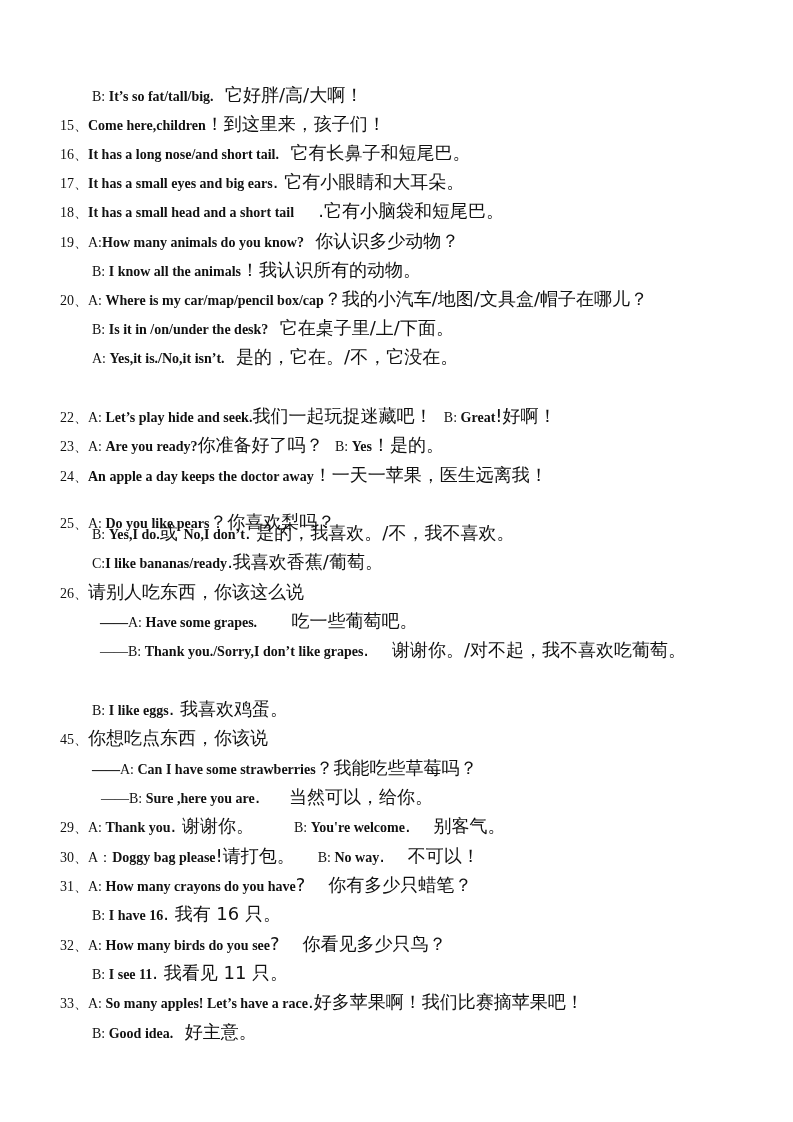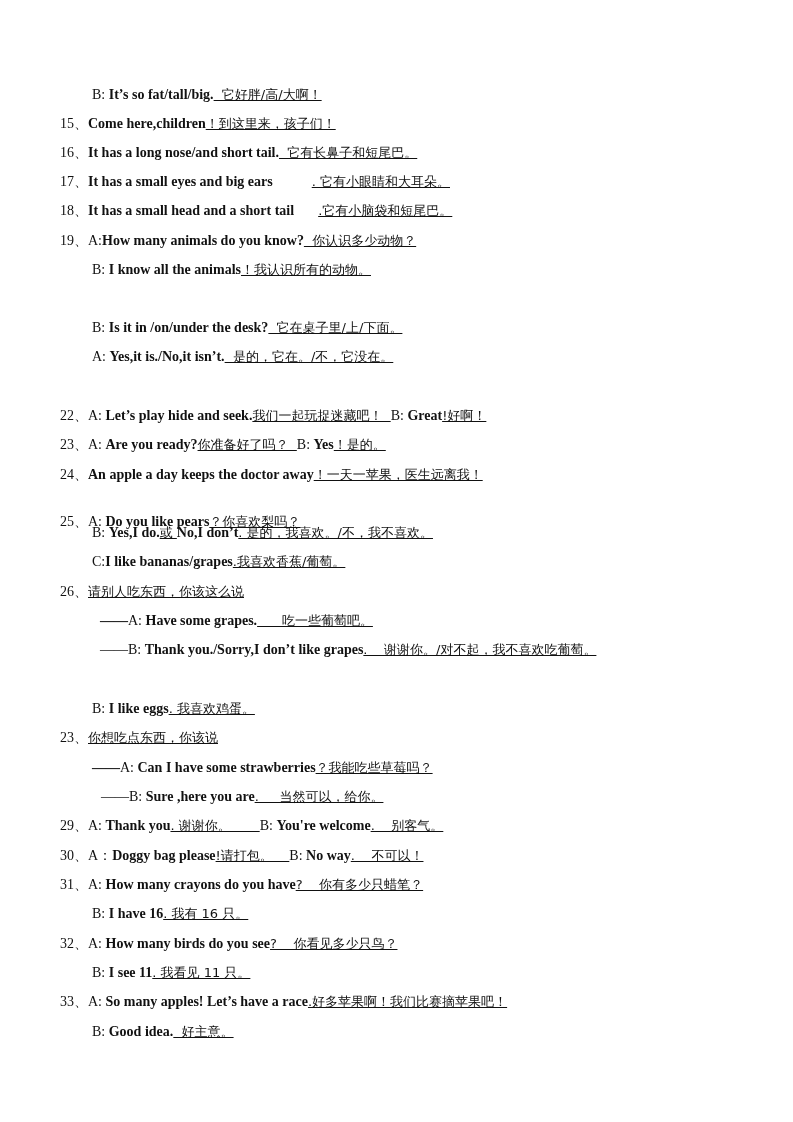--- a/index.html
+++ b/index.html
@@ -2,46 +2,47 @@
 <html><head>
 <meta charset="utf-8">
 <style>
   html, body { margin: 0; padding: 0; background: #ffffff; }
   body { width: 793px; height: 1122px; position: relative; overflow: hidden;
          font-family: "Liberation Serif", "DejaVu Serif", serif; color: #111; }
   .page { position: absolute; left: 0; top: 0; width: 793px; height: 1122px; }
   .line { position: absolute; white-space: nowrap; font-size: 14px; line-height: 18px; }
   .b { font-weight: bold; }
   .n { font-weight: normal; }
-  .zh { font-family: "DejaVu Sans", sans-serif; font-size: 13px; font-weight: normal; text-decoration: underline; }
+  .zh { font-family: "DejaVu Sans", sans-serif; font-size: 18px; font-weight: normal; }
 </style>
 </head>
 <body>
 
 <div class="page" id="page">
     <div class="line" style="top: 86px; left: 92px;"><span class="n" style="white-space: pre;">B: </span><span class="b" style="white-space: pre;">It’s so fat/tall/big.</span><span class="zh" style="white-space: pre;">  它好胖/高/大啊！</span></div>
     <div class="line" style="top: 115px; left: 60px;"><span class="n" style="white-space: pre;">15、</span><span class="b" style="white-space: pre;">Come here,children</span><span class="zh" style="white-space: pre;">！到这里来，孩子们！</span></div>
     <div class="line" style="top: 144px; left: 60px;"><span class="n" style="white-space: pre;">16、</span><span class="b" style="white-space: pre;">It has a long nose/and short tail.</span><span class="zh" style="white-space: pre;">  它有长鼻子和短尾巴。</span></div>
-    <div class="line" style="top: 173px; left: 60px;"><span class="n" style="white-space: pre;">17、</span><span class="b" style="white-space: pre;">It has a small eyes and big ears</span><span class="zh" style="white-space: pre; margin-left: 39px;">. 它有小眼睛和大耳朵。</span></div>
+    <div class="line" style="top: 173px; left: 60px;"><span class="n" style="white-space: pre;">17、</span><span class="b" style="white-space: pre;">It has a small eyes and big ears</span><span class="zh" style="white-space: pre;">. 它有小眼睛和大耳朵。</span></div>
     <div class="line" style="top: 202px; left: 60px;"><span class="n" style="white-space: pre;">18、</span><span class="b" style="white-space: pre;">It has a small head and a short tail</span><span class="zh" style="white-space: pre; margin-left: 24px;">.它有小脑袋和短尾巴。</span></div>
     <div class="line" style="top: 232px; left: 60px;"><span class="n" style="white-space: pre;">19、A:</span><span class="b" style="white-space: pre;">How many animals do you know?</span><span class="zh" style="white-space: pre;">  你认识多少动物？</span></div>
     <div class="line" style="top: 261px; left: 92px;"><span class="n" style="white-space: pre;">B: </span><span class="b" style="white-space: pre;">I know all the animals</span><span class="zh" style="white-space: pre;">！我认识所有的动物。</span></div>
+    <div class="line" style="top: 290px; left: 60px;"><span class="n" style="white-space: pre;">20、A: </span><span class="b" style="white-space: pre;">Where is my car/map/pencil box/cap</span><span class="zh" style="white-space: pre;">？我的小汽车/地图/文具盒/帽子在哪儿？</span></div>
     <div class="line" style="top: 319px; left: 92px;"><span class="n" style="white-space: pre;">B: </span><span class="b" style="white-space: pre;">Is it in /on/under the desk?</span><span class="zh" style="white-space: pre;">  它在桌子里/上/下面。</span></div>
     <div class="line" style="top: 348px; left: 92px;"><span class="n" style="white-space: pre;">A: </span><span class="b" style="white-space: pre;">Yes,it is./No,it isn’t.</span><span class="zh" style="white-space: pre;">  是的，它在。/不，它没在。</span></div>
     <div class="line" style="top: 407px; left: 60px;"><span class="n" style="white-space: pre;">22、A: </span><span class="b" style="white-space: pre;">Let’s play hide and seek.</span><span class="zh" style="white-space: pre;">我们一起玩捉迷藏吧！  </span><span class="n" style="white-space: pre;">B: </span><span class="b" style="white-space: pre;">Great</span><span class="zh" style="white-space: pre;">!好啊！</span></div>
     <div class="line" style="top: 436px; left: 60px;"><span class="n" style="white-space: pre;">23、A: </span><span class="b" style="white-space: pre;">Are you ready?</span><span class="zh" style="white-space: pre;">你准备好了吗？  </span><span class="n" style="white-space: pre;">B: </span><span class="b" style="white-space: pre;">Yes</span><span class="zh" style="white-space: pre;">！是的。</span></div>
     <div class="line" style="top: 466px; left: 60px; text-align: right;"><span class="n" style="white-space: pre;">24、</span><span class="b" style="white-space: pre;">An apple a day keeps the doctor away</span><span class="zh" style="white-space: pre;">！一天一苹果，医生远离我！</span></div>
     <div class="line" style="top: 513px; left: 60px;"><span class="n" style="white-space: pre;">25、A: </span><span class="b" style="white-space: pre;">Do you like pears</span><span class="zh" style="white-space: pre;">？你喜欢梨吗？</span></div>
     <div class="line" style="top: 524px; left: 92px;"><span class="n" style="white-space: pre;">B: </span><span class="b" style="white-space: pre;">Yes,I do.</span><span class="zh" style="white-space: pre;">或 </span><span class="b" style="white-space: pre;">No,I don’t</span><span class="zh" style="white-space: pre;">. 是的，我喜欢。/不，我不喜欢。</span></div>
-    <div class="line" style="top: 553px; left: 92px;"><span class="n" style="white-space: pre;">C:</span><span class="b" style="white-space: pre;">I like bananas/grapes</span><span class="zh" style="white-space: pre;">.我喜欢香蕉/葡萄。</span></div>
+    <div class="line" style="top: 553px; left: 92px;"><span class="n" style="white-space: pre;">C:</span><span class="b" style="white-space: pre;">I like bananas/ready</span><span class="zh" style="white-space: pre;">.我喜欢香蕉/葡萄。</span></div>
     <div class="line" style="top: 583px; left: 60px;"><span class="n" style="white-space: pre;">26、</span><span class="zh" style="white-space: pre;">请别人吃东西，你该这么说</span></div>
     <div class="line" style="top: 641px; left: 100px;"><span class="n" style="white-space: pre;">——B: </span><span class="b" style="white-space: pre;">Thank you./Sorry,I don’t like grapes</span><span class="zh" style="white-space: pre;">.    谢谢你。/对不起，我不喜欢吃葡萄。</span></div>
     <div class="line" style="top: 612px; left: 100px;"><span class="b" style="white-space: pre;">——</span><span class="n" style="white-space: pre;">A: </span><span class="b" style="white-space: pre;">Have some grapes.</span><span class="zh" style="white-space: pre;">      吃一些葡萄吧。</span></div>
     <div class="line" style="top: 700px; left: 92px;"><span class="n" style="white-space: pre;">B: </span><span class="b" style="white-space: pre;">I like eggs</span><span class="zh" style="white-space: pre;">. 我喜欢鸡蛋。</span></div>
-    <div class="line" style="top: 729px; left: 60px;"><span class="n" style="white-space: pre;">23、</span><span class="zh" style="white-space: pre;">你想吃点东西，你该说</span></div>
+    <div class="line" style="top: 729px; left: 60px;"><span class="n" style="white-space: pre;">45、</span><span class="zh" style="white-space: pre;">你想吃点东西，你该说</span></div>
     <div class="line" style="top: 759px; left: 92px;"><span class="b" style="white-space: pre;">——</span><span class="n" style="white-space: pre;">A: </span><span class="b" style="white-space: pre;">Can I have some strawberries</span><span class="zh" style="white-space: pre;">？我能吃些草莓吗？</span></div>
     <div class="line" style="top: 788px; left: 101px;"><span class="n" style="white-space: pre;">——B: </span><span class="b" style="white-space: pre;">Sure ,here you are</span><span class="zh" style="white-space: pre;">.     当然可以，给你。</span></div>
     <div class="line" style="top: 817px; left: 60px;"><span class="n" style="white-space: pre;">29、A: </span><span class="b" style="white-space: pre;">Thank you</span><span class="zh" style="white-space: pre;">. 谢谢你。       </span><span class="n" style="white-space: pre;">B: </span><span class="b" style="white-space: pre;">You're welcome</span><span class="zh" style="white-space: pre;">.    别客气。</span></div>
     <div class="line" style="top: 847px; left: 60px;"><span class="n" style="white-space: pre;">30、A：</span><span class="b" style="white-space: pre;">Doggy bag please</span><span class="zh" style="white-space: pre;">!请打包。    </span><span class="n" style="white-space: pre;">B: </span><span class="b" style="white-space: pre;">No way</span><span class="zh" style="white-space: pre;">.    不可以！</span></div>
     <div class="line" style="top: 876px; left: 60px;"><span class="n" style="white-space: pre;">31、A: </span><span class="b" style="white-space: pre;">How many crayons do you have</span><span class="zh" style="white-space: pre;">?    你有多少只蜡笔？</span></div>
     <div class="line" style="top: 905px; left: 92px;"><span class="n" style="white-space: pre;">B: </span><span class="b" style="white-space: pre;">I have 16</span><span class="zh" style="white-space: pre;">. 我有 16 只。</span></div>
     <div class="line" style="top: 935px; left: 60px;"><span class="n" style="white-space: pre;">32、A: </span><span class="b" style="white-space: pre;">How many birds do you see</span><span class="zh" style="white-space: pre;">?    你看见多少只鸟？</span></div>
     <div class="line" style="top: 964px; left: 92px;"><span class="n" style="white-space: pre;">B: </span><span class="b" style="white-space: pre;">I see 11</span><span class="zh" style="white-space: pre;">. 我看见 11 只。</span></div>
     <div class="line" style="top: 993px; left: 60px;"><span class="n" style="white-space: pre;">33、A: </span><span class="b" style="white-space: pre;">So many apples! Let’s have a race</span><span class="zh" style="white-space: pre;">.好多苹果啊！我们比赛摘苹果吧！</span></div>
     <div class="line" style="top: 1023px; left: 92px;"><span class="n" style="white-space: pre;">B: </span><span class="b" style="white-space: pre;">Good idea.</span><span class="zh" style="white-space: pre;">  好主意。</span></div>

